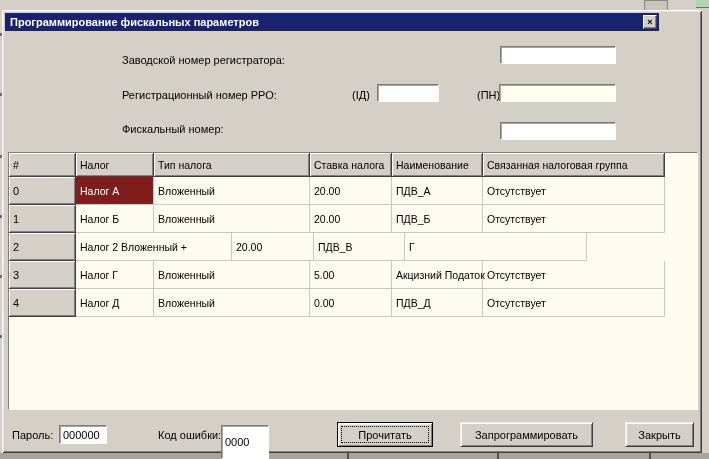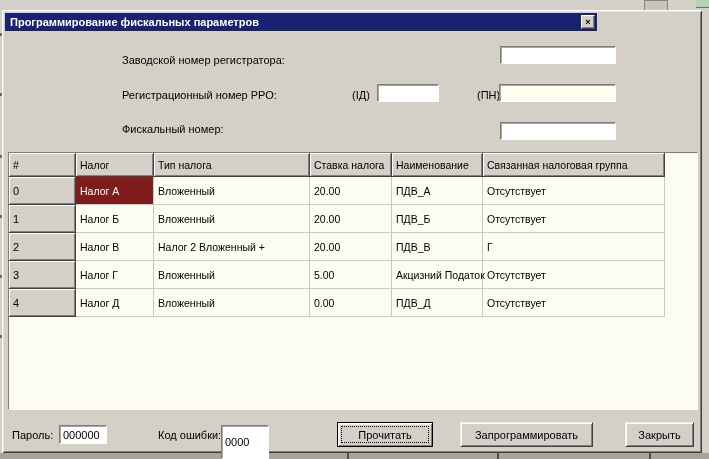--- a/index.html
+++ b/index.html
@@ -20,21 +20,21 @@
   .tick { position:absolute; left:0; width:2px; height:3px; background:#6e6a62; }
 
   
   .dialog {
     position:absolute; left:2px; top:10px; width:700px; height:443px;
     background:#d4d0c8;
     box-shadow: inset 1px 1px 0 #ffffff, inset -1px -1px 0 #404040,
                 inset 2px 2px 0 #e6e2da, inset -2px -2px 0 #808080;
   }
   .titlebar {
-    position:absolute; left:3px; top:3px; width:592px; height:18px;
+    position:absolute; left:3px; top:3px; width:654px; height:18px;
     background:#182270; color:#fff; font-weight:bold;
     display:flex; align-items:center; padding-left:5px;
   }
   .closebtn {
     position:absolute; right:2px; top:2px; width:14px; height:14px;
     background:#d4d0c8; color:#000;
     border:1px solid; border-color:#ffffff #404040 #404040 #ffffff;
     box-shadow: inset -1px -1px 0 #808080;
     display:flex; align-items:center; justify-content:center;
     font-size:9px; font-weight:bold; line-height:1;
@@ -150,21 +150,20 @@
           <div class="trow">
             <div class="gridbtn c-num">1</div>
             <div class="tcell c-tax">Налог Б</div>
             <div class="tcell c-type">Вложенный</div>
             <div class="tcell c-rate">20.00</div>
             <div class="tcell c-name">ПДВ_Б</div>
             <div class="tcell c-group">Отсутствует</div>
           </div>
           <div class="trow">
             <div class="gridbtn c-num">2</div>
-            <div class="tcell c-tax">Налог В</div>
             <div class="tcell c-type">Налог 2  Вложенный +</div>
             <div class="tcell c-rate">20.00</div>
             <div class="tcell c-name">ПДВ_В</div>
             <div class="tcell c-group">Г</div>
           </div>
           <div class="trow">
             <div class="gridbtn c-num">3</div>
             <div class="tcell c-tax">Налог Г</div>
             <div class="tcell c-type">Вложенный</div>
             <div class="tcell c-rate">5.00</div>

